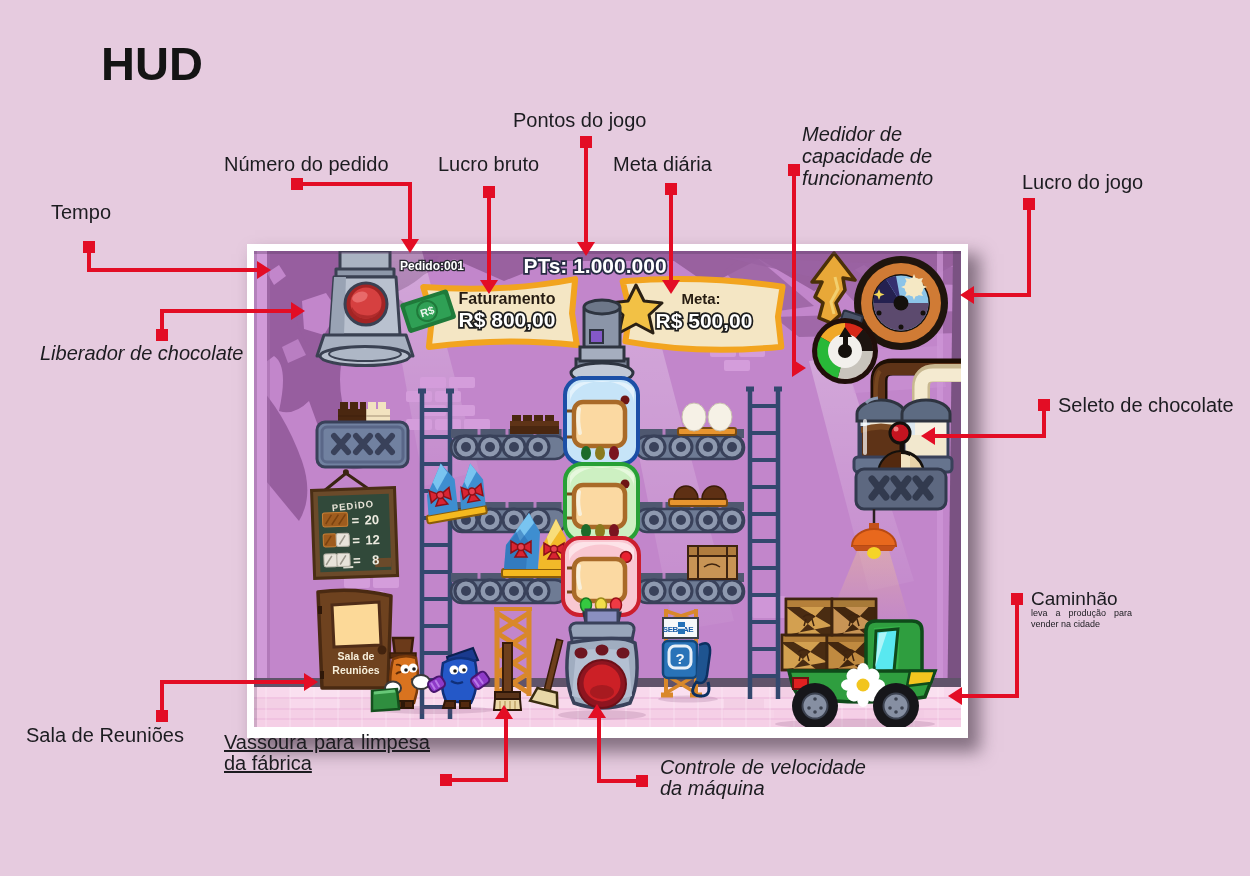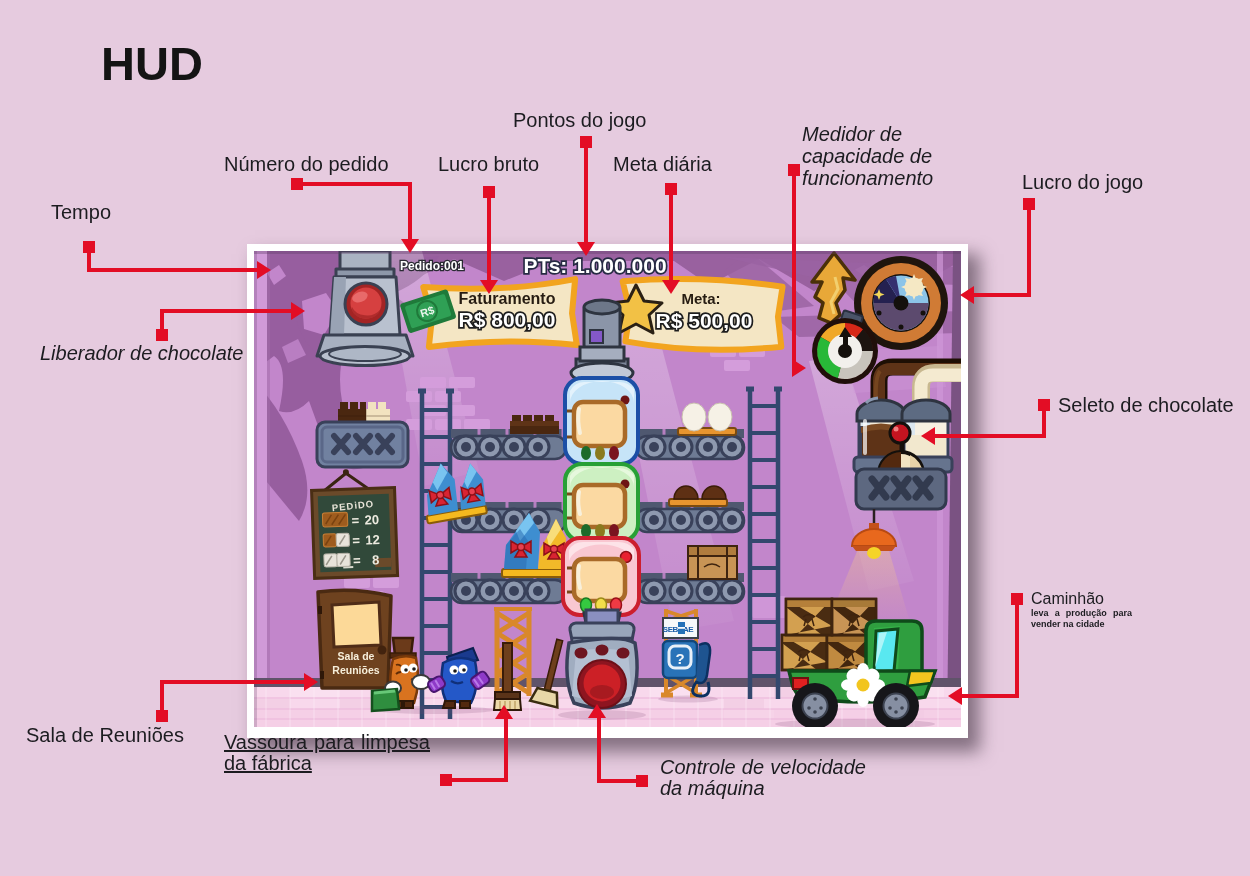--- a/index.html
+++ b/index.html
@@ -719,23 +719,23 @@
 <div class="lab" style="left:513px;top:110px;">Pontos do jogo</div>
 
 <div class="lab" style="left:613px;top:154px;">Meta diária</div>
 
 <div class="lab" style="left:802px;top:123px;line-height:22px;font-style:italic;">Medidor de<br>capacidade de<br>funcionamento</div>
 
 <div class="lab" style="left:1022px;top:172px;">Lucro do jogo</div>
 
 <div class="lab" style="left:1058px;top:395px;">Seleto de chocolate</div>
 
-<div class="lab" style="left:1031px;top:588px;font-size:16px;">Caminhão</div>
-
-<div class="lab" style="left:1031px;top:608px;font-size:9px;font-weight:bold;line-height:10.5px;white-space:normal;width:101px;text-align:justify;">leva a produção para vender na cidade</div>
+<div class="lab" style="left:1031px;top:588px;font-size:19px;">Caminhão</div>
+
+<div class="lab" style="left:1031px;top:608px;font-size:9px;font-weight:normal;line-height:10.5px;white-space:normal;width:101px;text-align:justify;">leva a produção para vender na cidade</div>
 
 <div class="lab" style="left:17px;top:725px;margin-left:9px;">Sala de Reuniões</div>
 
 <div class="lab" style="left:224px;top:732px;white-space:normal;width:206px;text-align:justify;line-height:21px;text-decoration:underline;">Vassoura para limpesa da&nbsp;fábrica</div>
 
 <div class="lab" style="left:660px;top:757px;white-space:normal;width:206px;text-align:justify;line-height:21px;font-style:italic;">Controle de velocidade da&nbsp;máquina</div>
 
 <svg id="ann" viewBox="0 0 1250 876">
 <g fill="#e30d25" stroke="none">
 

